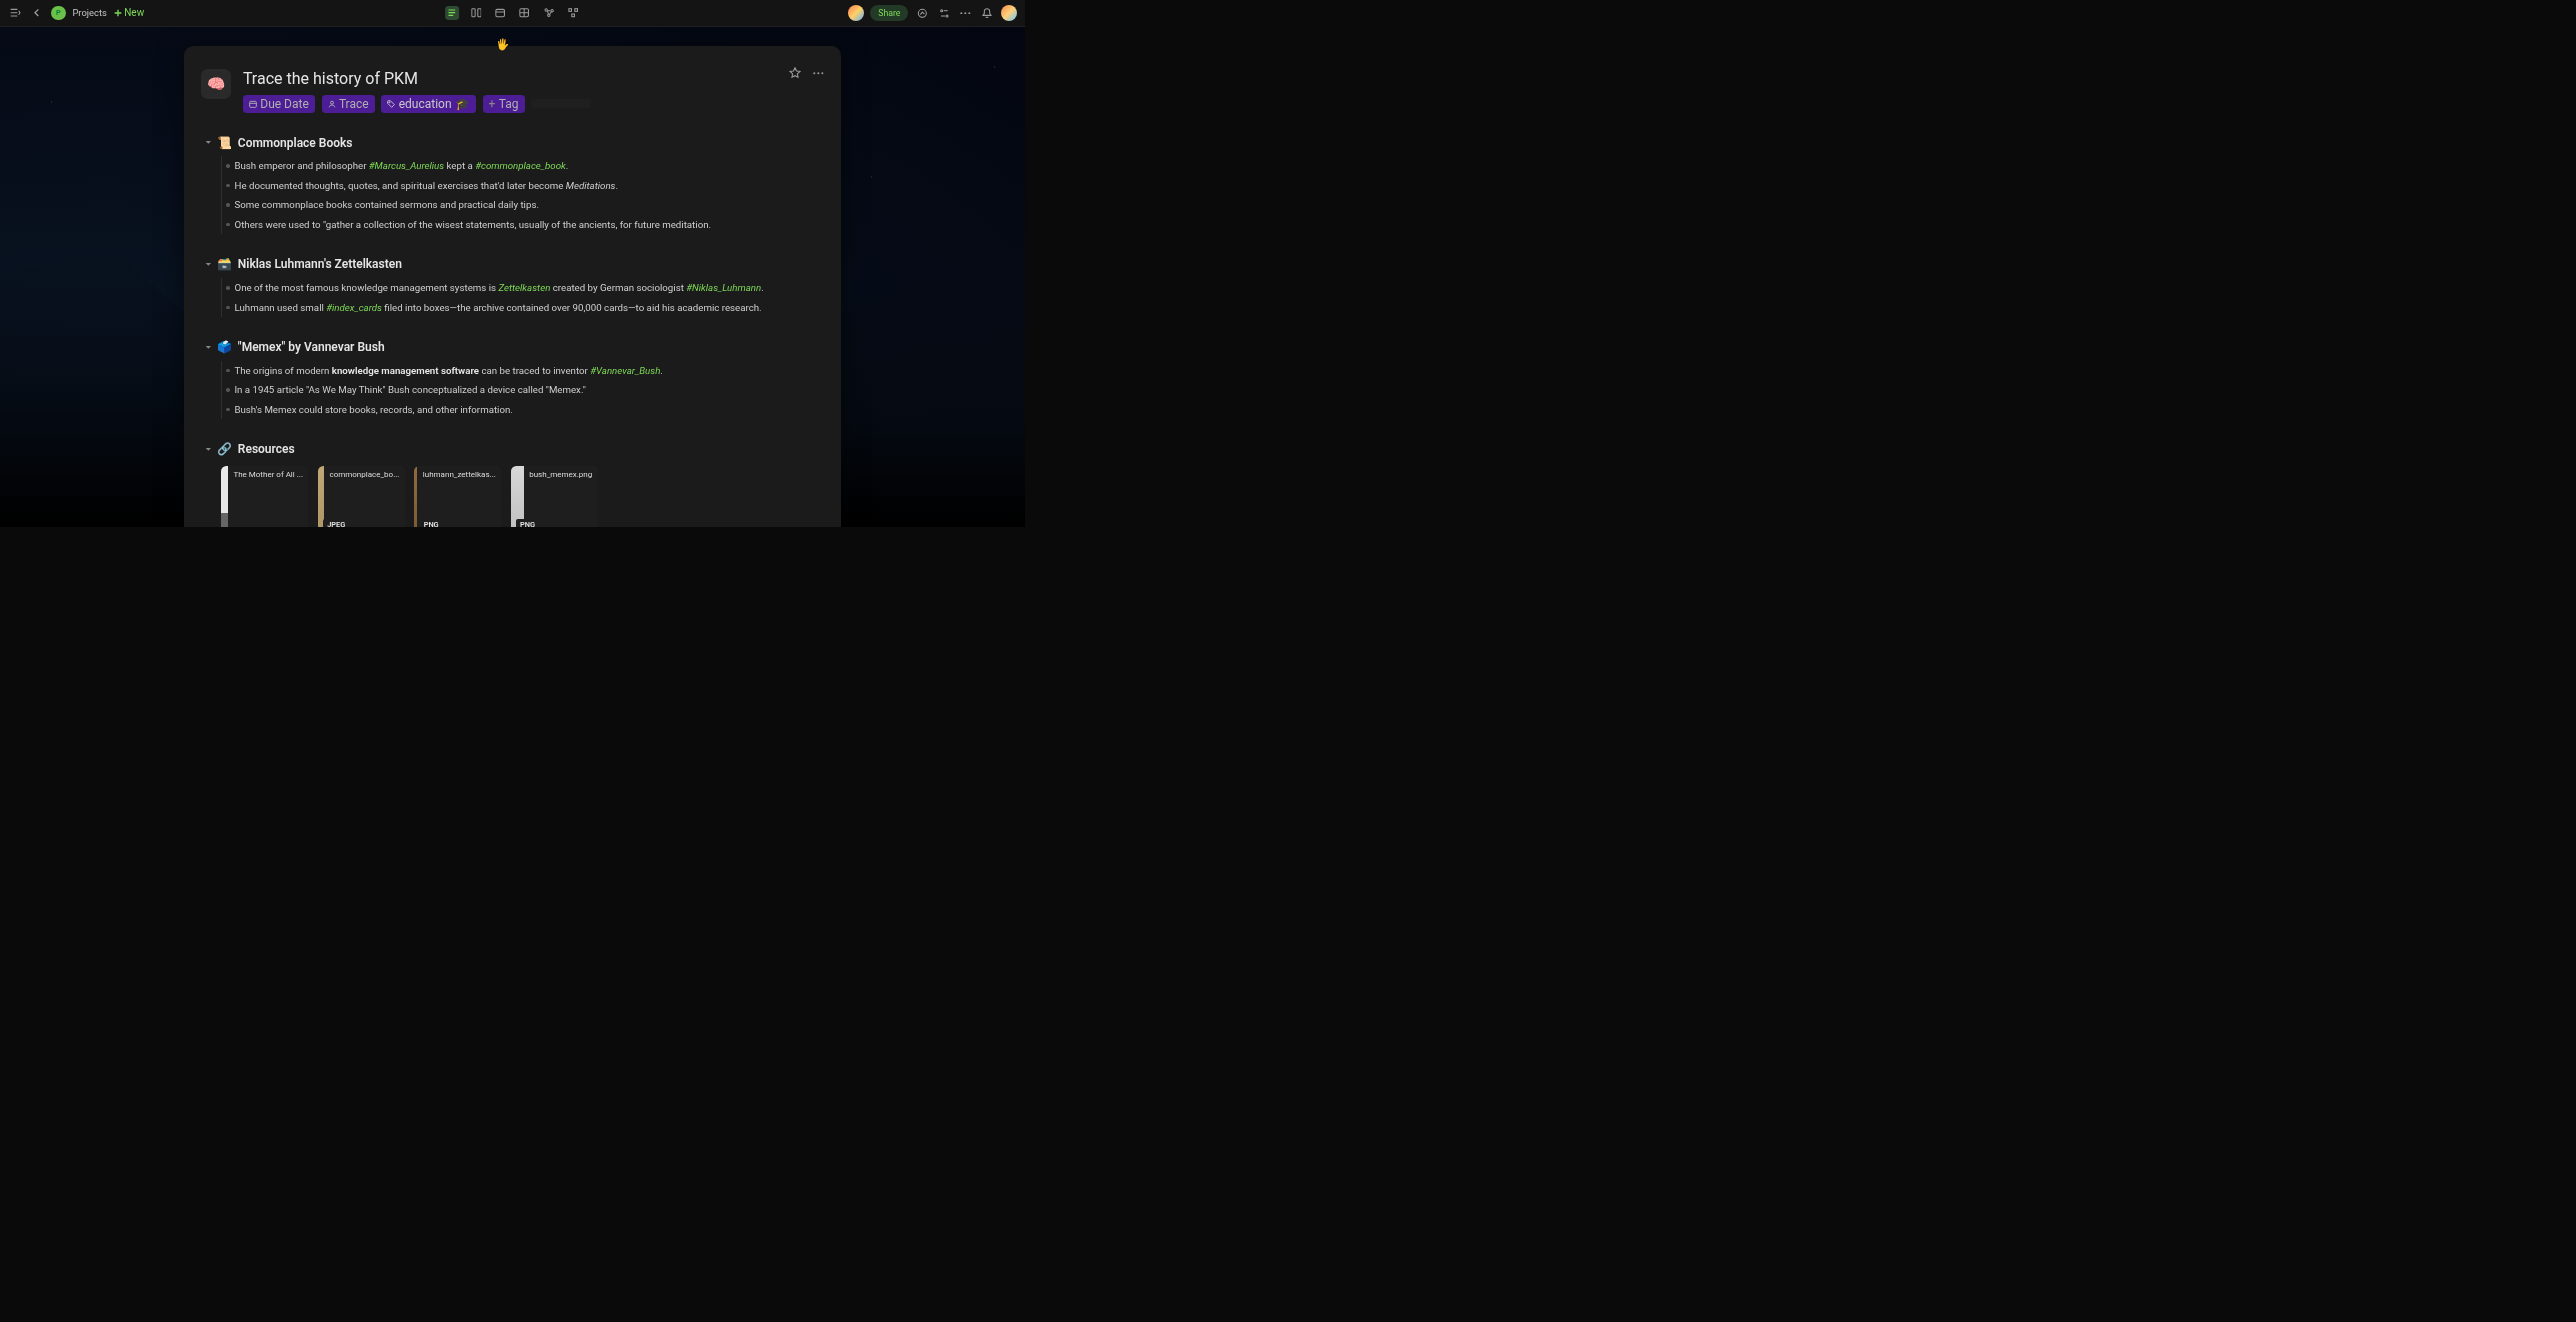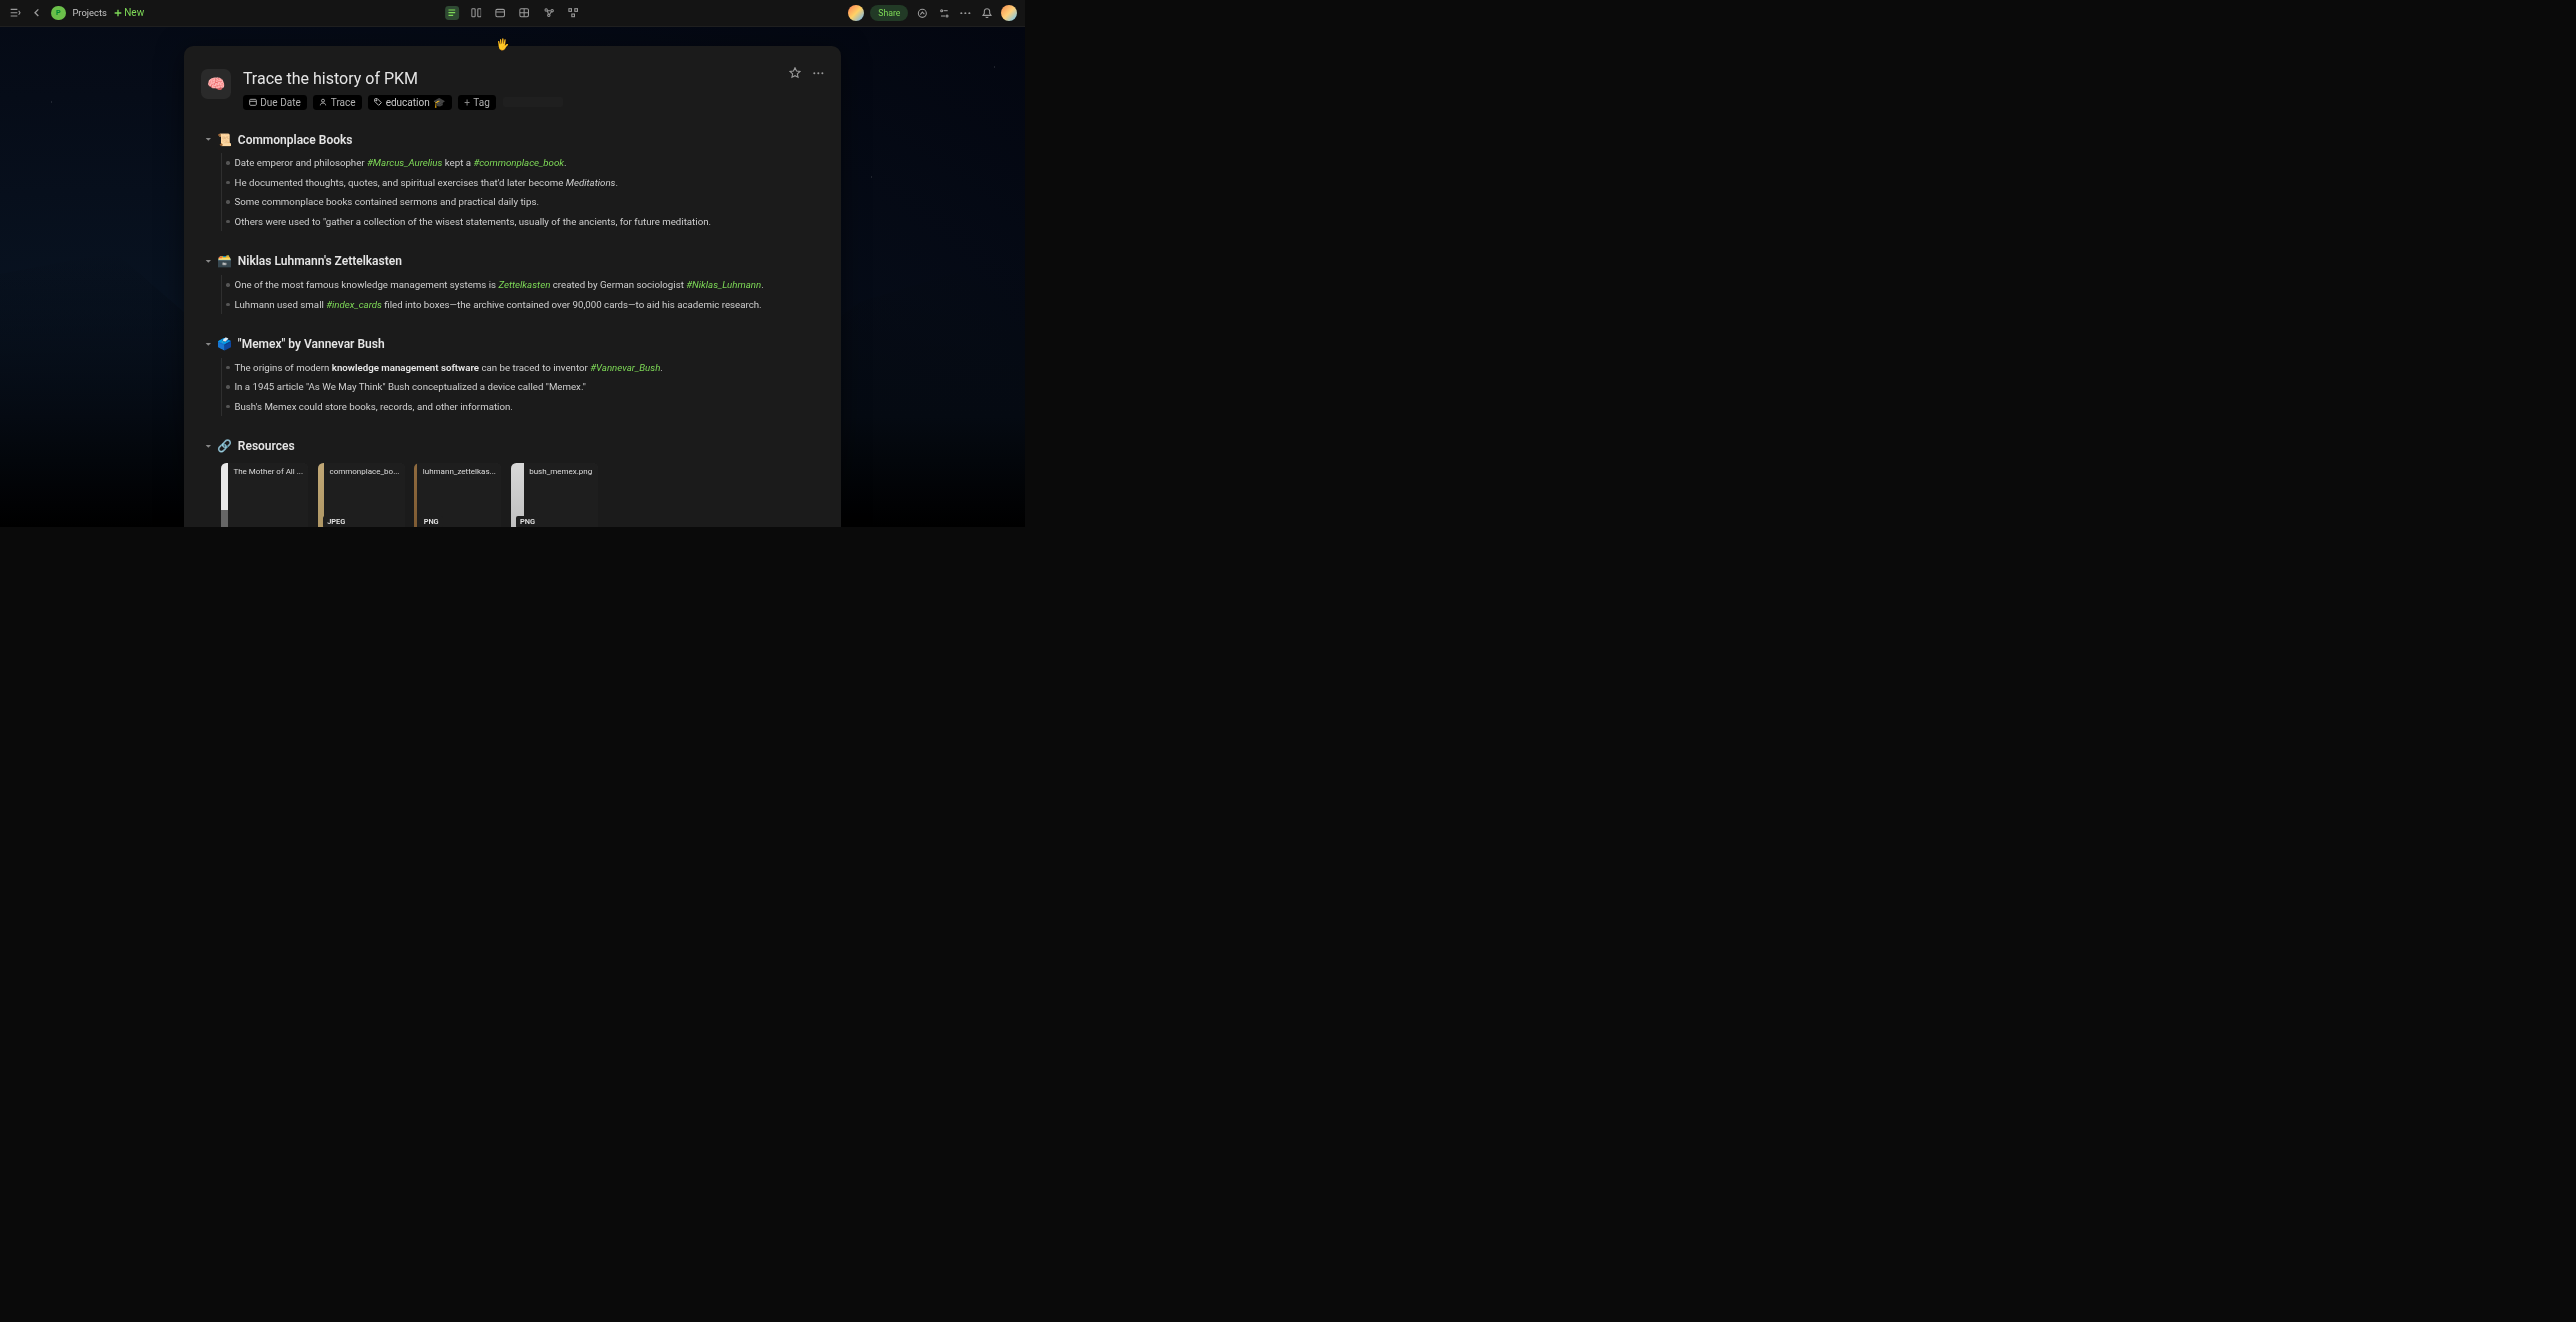--- a/index.html
+++ b/index.html
@@ -79,21 +79,21 @@
   padding:23px 0 20px;
   box-shadow:0 5.4px 27px rgba(0,0,0,.5);
 }
 .card-inner { padding:0 17.4px; }
 .title-row { display:flex; align-items:flex-start; gap:12px; margin-bottom:4px; }
 .doc-icon { width:29.5px; height:29.5px; border-radius:6.7px; background:#2a2a2a; display:flex; align-items:center; justify-content:center; font-size:14.8px; }
 .title-col { flex:1; }
 .doc-title { font-size:16px; font-weight:400; color:#e5e5e5; margin-bottom:6.7px; }
 .title-actions { position:absolute; right:14.8px; top:20px; display:flex; gap:9.4px; color:#5a5a5a; }
 .meta-row { display:flex; gap:6.7px; align-items:center; }
-.meta-pill { display:flex; align-items:center; gap:3.4px; padding:2px 6px; background:#000000; border-radius:3.4px; font-size:10px; color:#b0b0b0; cursor:pointer; }
+.meta-pill { display:flex; align-items:center; gap:3.4px; padding:2px 6px; background:#4c1d95; border-radius:3.4px; font-size:12px; color:#b0b0b0; cursor:pointer; }
 .meta-pill.tag-ed { color:#c8c8c8; }
 .meta-pill .plus { color:#888; }
 .meta-faded { width:60px; height:9.4px; background:#262626; border-radius:2px; opacity:.4; }
 
 
 .section { margin-top:23px; padding:0 2.7px; }
 .sec-head { display:flex; align-items:center; gap:5.4px; font-size:12px; font-weight:600; color:#e5e5e5; margin-bottom:6.7px; }
 .caret { width:8px; height:8px; color:#888; display:flex; align-items:center; justify-content:center; cursor:pointer; }
 .sec-emoji { font-size:12px; }
 .bullets { margin-left:17.4px; border-left:1.3px solid #2f2f2f; padding-left:0; }
@@ -284,21 +284,21 @@
           <div class="sec-head">
             <span class="caret">
               <svg width="6.7" height="6.7" viewBox="0 0 10 10" fill="currentColor">
                 <path d="M1 3l4 4 4-4z"></path>
               </svg>
             </span>
             <span class="sec-emoji">📜</span>
             <span>Commonplace Books</span>
           </div>
           <div class="bullets">
-            <div class="bullet"><span>Date emperor and philosopher </span><span class="green">#Marcus_Aurelius</span><span> kept a </span><span class="green">#commonplace_book</span><span>.</span></div>
+            <div class="bullet"><span>Bush emperor and philosopher </span><span class="green">#Marcus_Aurelius</span><span> kept a </span><span class="green">#commonplace_book</span><span>.</span></div>
             <div class="bullet"><span>He documented thoughts, quotes, and spiritual exercises that'd later become </span><span class="ital">Meditations</span><span>.</span></div>
             <div class="bullet"><span>Some commonplace books contained sermons and practical daily tips.</span></div>
             <div class="bullet"><span>Others were used to "gather a collection of the wisest statements, usually of the ancients, for future meditation.</span></div>
           </div>
         </div>
         <div class="section">
           <div class="sec-head">
             <span class="caret">
               <svg width="6.7" height="6.7" viewBox="0 0 10 10" fill="currentColor">
                 <path d="M1 3l4 4 4-4z"></path>

